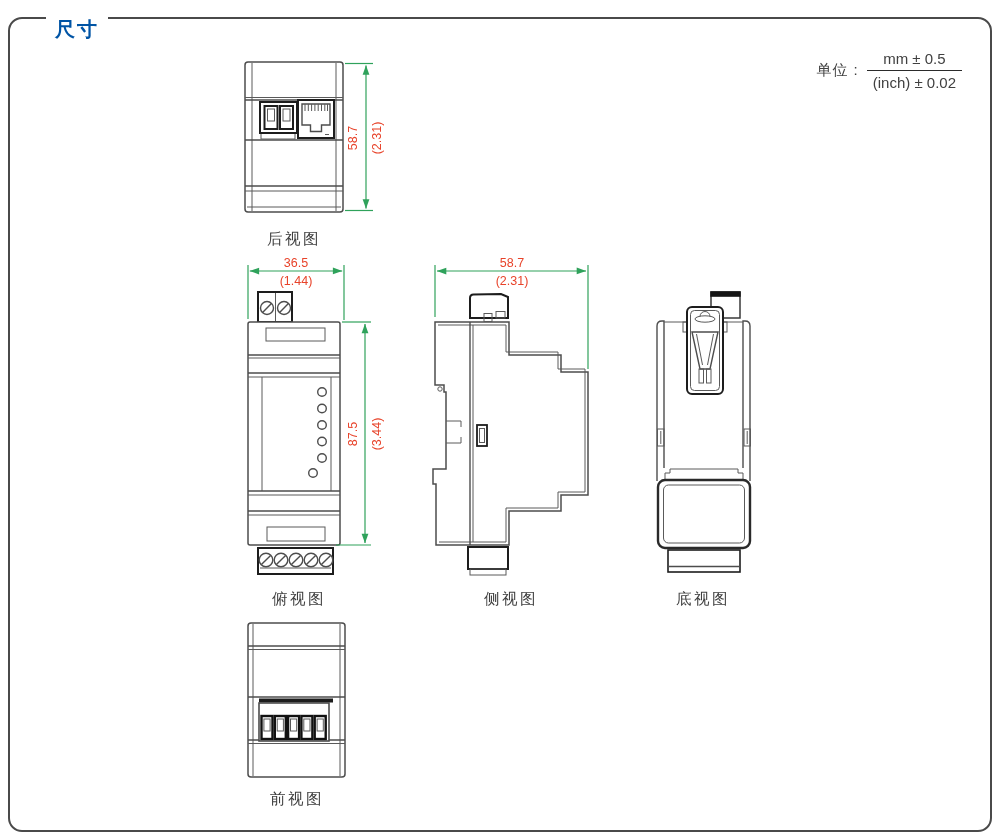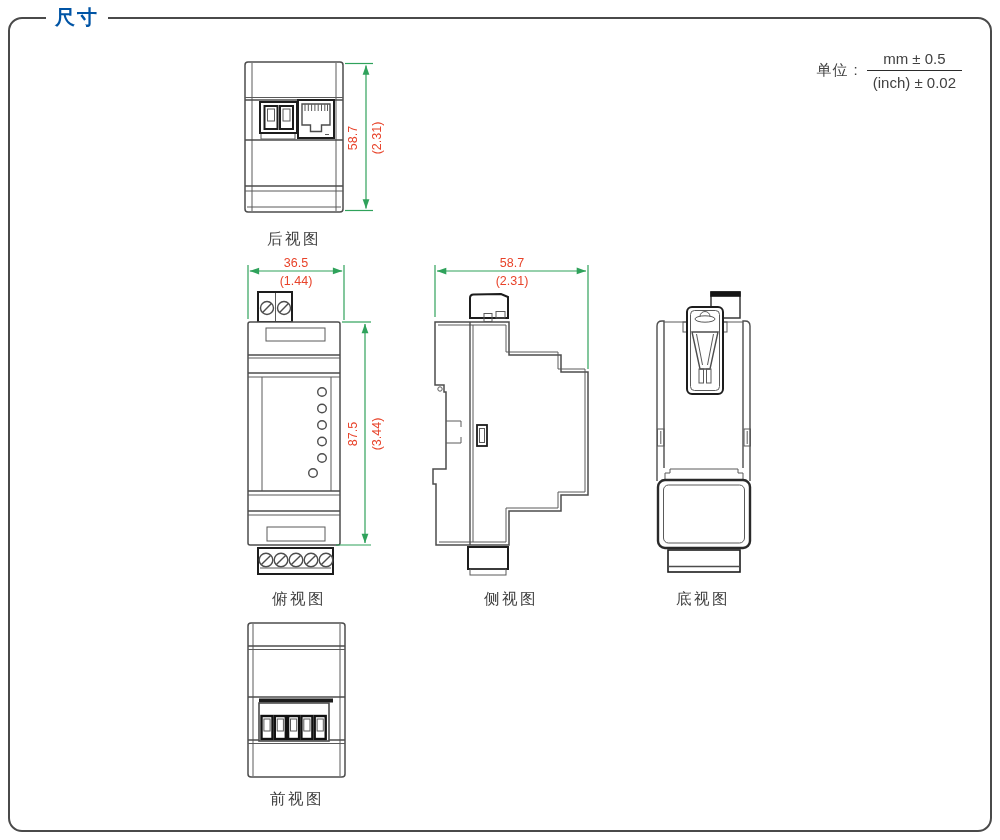--- a/index.html
+++ b/index.html
@@ -1,20 +1,20 @@
 <!DOCTYPE html>
 <html><head>
 <meta charset="utf-8">
 <style>
   html,body{margin:0;padding:0;background:#fff;}
   .canvas{position:relative;width:1000px;height:840px;background:#fff;overflow:hidden;
           font-family:"Liberation Sans", sans-serif;}
   .frame{position:absolute;left:8px;right:8px;top:17px;bottom:8px;
          border:2px solid #4a4a4a;border-radius:14px;}
-  .legend{position:absolute;left:46px;top:4px;padding:0 9px;background:#fff;
+  .legend{position:absolute;left:46px;top:16px;padding:0 9px;background:#fff;
           color:#0054a5;font-size:20px;font-weight:bold;letter-spacing:2px;}
   .units{position:absolute;top:50px;right:38px;display:flex;align-items:center;
          color:#404040;font-size:15px;}
   .units .ulabel{margin-right:8px;letter-spacing:1px;}
   .frac{display:inline-block;text-align:center;}
   .frac .num{display:block;padding:0 6px 3px;border-bottom:1.6px solid #2b2b2b;}
   .frac .den{display:block;padding:3px 6px 0;text-align:right;}
   svg{position:absolute;left:0;top:0;}
   .ln  {stroke:#4d4d4d;fill:none;stroke-width:1.4;}
   .lnf {stroke:#4d4d4d;fill:#fff;stroke-width:1.5;}

